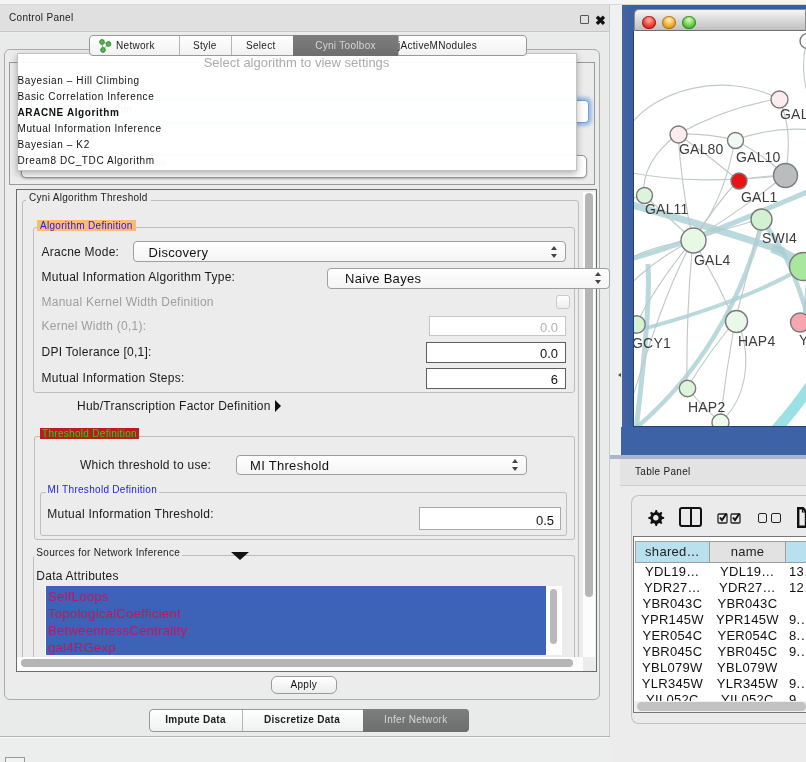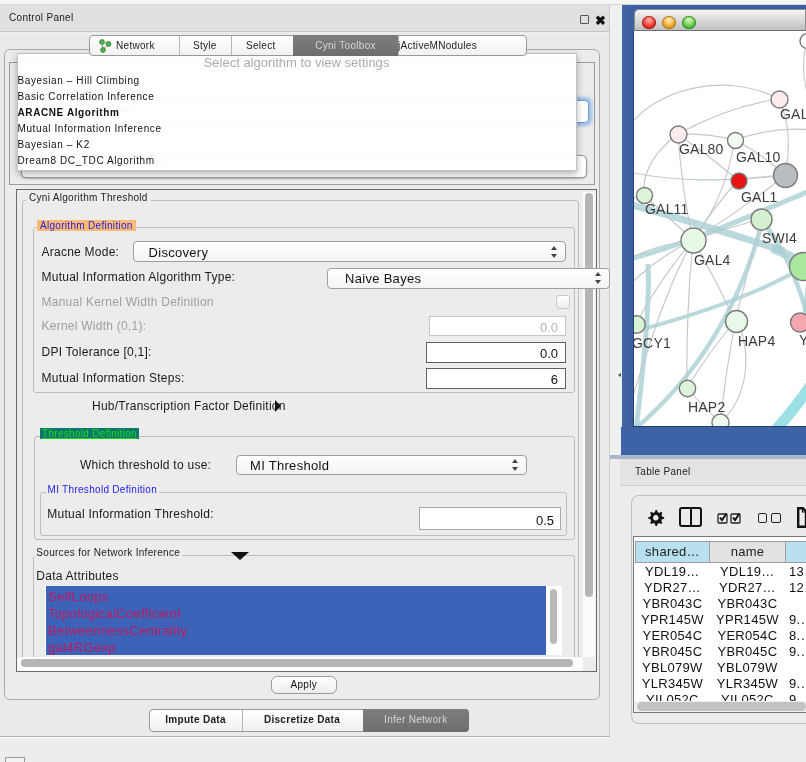--- a/index.html
+++ b/index.html
@@ -70,25 +70,25 @@
 
 <div class="abs blbl" style="left:41.5px;top:318.7px;color:#9e9e9e;">Kernel Width (0,1):</div>
 <div class="field" style="left:429px;top:316px;width:137px;height:20px;border-color:#c6c6c6;color:#b3b3b3;padding-top:3px;">0.0</div>
 
 <div class="abs blbl" style="left:41.5px;top:345.2px;">DPI Tolerance [0,1]:</div>
 <div class="field" style="left:425.5px;top:342px;width:140.5px;height:21px;padding-top:3px;">0.0</div>
 
 <div class="abs blbl" style="left:41.5px;top:370.9px;">Mutual Information Steps:</div>
 <div class="field" style="left:425.5px;top:368px;width:140.5px;height:20.5px;padding-top:3px;">6</div>
 
-<div class="abs blbl" style="left:52px;top:398.5px;padding-left:40px;">Hub/Transcription Factor Definition</div>
+<div class="abs blbl" style="left:37px;top:398.5px;padding-left:40px;">Hub/Transcription Factor Definition</div>
 <div class="abs" style="left:275px;top:399.5px;width:0;height:0;border-top:6.4px solid transparent;border-bottom:6.4px solid transparent;border-left:6.8px solid #111;"></div>
 
 <div class="groupbox" style="left:33.5px;top:435.5px;width:541px;height:104px;"></div>
-<div class="abs lbl" style="left:40px;top:428px;background:#0f766e;padding:0 2px;color:#10e010;text-decoration:underline;">Threshold Definition</div>
+<div class="abs lbl" style="left:40px;top:428px;background:#b91c1c;padding:0 2px;color:#10e010;">Threshold Definition</div>
 
 <div class="abs blbl" style="left:80px;top:457.5px;">Which threshold to use:</div>
 <div class="combo" style="left:236px;top:454.5px;width:290.5px;height:20.5px;padding-left:24px;">
     <span class="ctext" style="left:13px;">MI Threshold</span>
     <span class="updown" style="right:7px;"></span>
   </div>
 
 <div class="groupbox" style="left:40px;top:492px;width:527px;height:44px;"></div>
 <div class="abs lbl" style="left:45.5px;top:484px;background:#ececec;padding:0 2px;color:#2222e6;">MI Threshold Definition</div>
 

